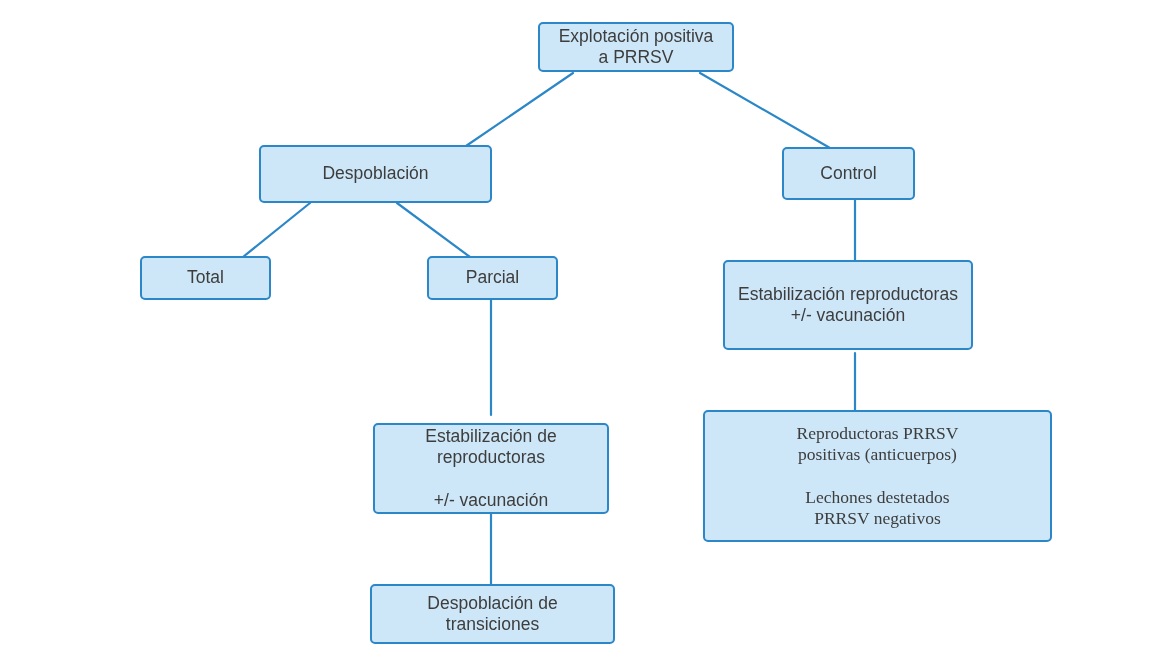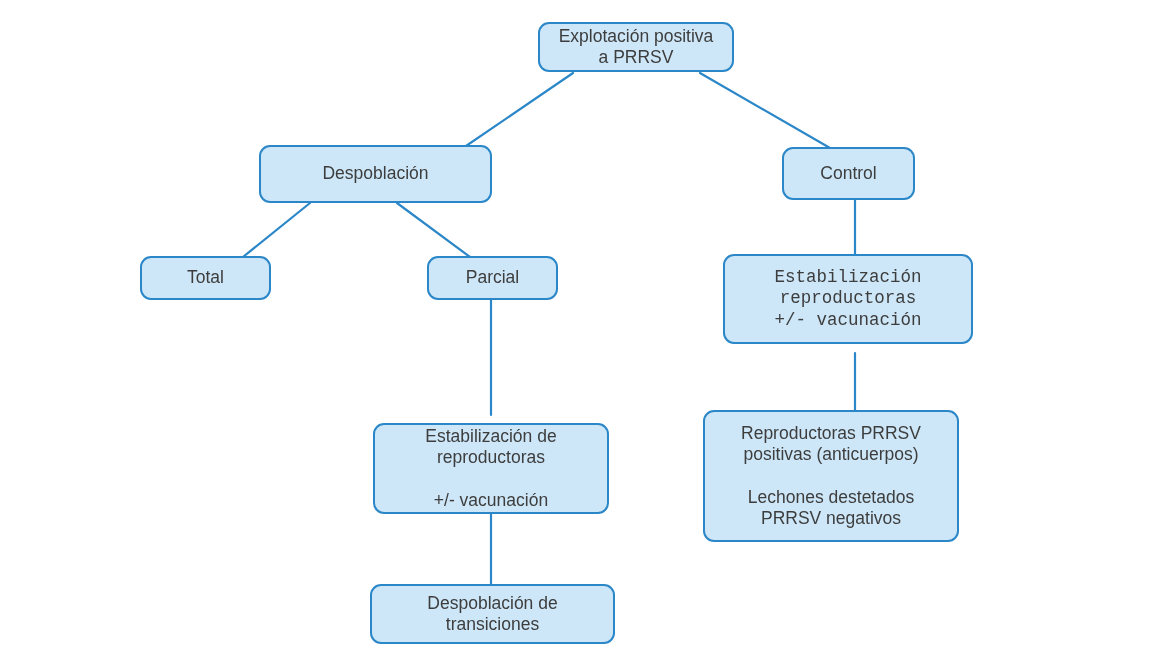--- a/index.html
+++ b/index.html
@@ -30,37 +30,37 @@
     stroke-linecap:round;
   }
   .node{
     position:absolute;
     display:flex;
     align-items:center;
     justify-content:center;
     text-align:center;
     background:var(--node-fill);
     border:2px solid var(--node-border);
-    border-radius:11px;
+    border-radius:5px;
     color:var(--text);
     font-size:17.5px;
     line-height:1.22;
     white-space:pre-line;
     padding:2px 6px;
   }
   
   .n-root        {left:538px; top:22px;  width:196px; height:50px;}
   .n-eliminacion {left:259px; top:145px; width:233px; height:58px;}
   .n-control     {left:782px; top:147px; width:133px; height:53px;}
   .n-total       {left:140px; top:256px; width:131px; height:44px;}
   .n-parcial     {left:427px; top:256px; width:131px; height:44px;}
   .n-estab-parcial {left:373px; top:414px; width:236px; height:91px;margin-top:9px;}
   .n-despoblacion  {left:370px; top:584px; width:245px; height:60px;}
-  .n-estab-control {left:723px; top:254px; width:250px; height:90px;font-family:Liberation Mono, monospace;}
-  .n-resultado     {left:703px; top:410px; width:256px; height:132px;}
+  .n-estab-control {left:723px; top:260px; width:250px; height:90px;}
+  .n-resultado     {left:703px; top:410px; width:349px; height:132px;font-family:Liberation Serif, serif;}
 </style>
 </head>
 <body>
 
 <div class="canvas">
 
   <svg class="edges" viewBox="0 0 1167 660" xmlns="http://www.w3.org/2000/svg" aria-hidden="true">
     <line x1="573" y1="73" x2="466" y2="146"></line>
     <line x1="700" y1="73" x2="830" y2="148"></line>
     <line x1="310" y1="203" x2="243" y2="257"></line>

